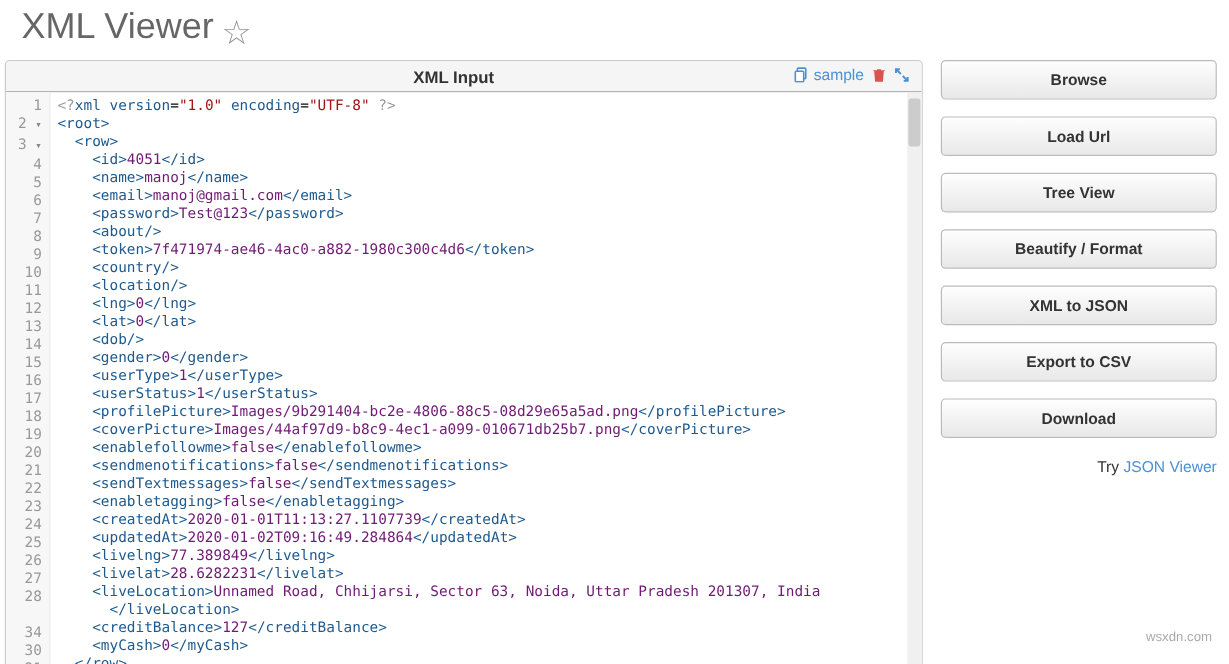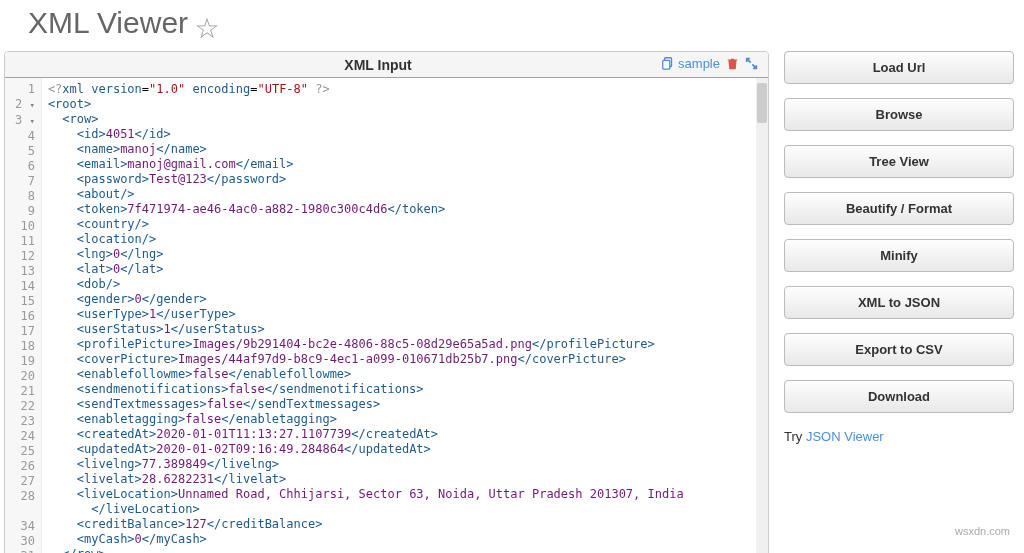--- a/index.html
+++ b/index.html
@@ -1,18 +1,18 @@
 <!DOCTYPE html>
 <html><head>
   <meta charset="utf-8">
   <style>
     * { box-sizing: border-box; margin: 0; padding: 0; }
     body { font-family: Arial, sans-serif; background: #fff; width: 1024px; }
     
-    .header { padding: 6px 28px; }
+    .header { padding: 6px 18px; }
     .title { font-size: 30px; color: #666; font-weight: normal; display: inline-block; }
     .star-icon { display: inline-block; font-size: 28px; color: #999; vertical-align: middle; margin-left: 2px; }
     
     .main { display: flex; gap: 15px; padding: 0 0 0 4px; }
     
     .editor-panel { flex: 1; border: 1px solid #ccc; border-radius: 4px 4px 0 0; overflow: hidden; }
     .editor-header { display: flex; align-items: center; justify-content: space-between; background: #f5f5f5; border-bottom: 1px solid #a3a3a3; padding: 4px 10px; }
     .editor-title { font-weight: bold; color: #333; font-size: 14px; flex: 1; text-align: center; }
     .editor-actions { display: flex; align-items: center; gap: 6px; }
     .sample-link { color: #4a90d9; font-size: 13px; text-decoration: none; display: flex; align-items: flex-start; gap: 3px; }
@@ -32,21 +32,21 @@
     .attr-name { color: #1e5a8e; }
     .attr-val { color: #a31515; }
     .pi { color: #999; }
     .text-val { color: #701a75; }
     
     .scrollbar { position: absolute; right: 0; top: 0; width: 12px; height: 100%; background: #f0f0f0; }
     .scrollbar-thumb { width: 10px; margin: 1px; height: 40px; background: #ccc; border-radius: 2px; position: absolute; top: 4px; }
     
     .sidebar { width: 240px; padding-right: 10px; }
     .btn { display: block; width: 100%; padding: 8px; margin-bottom: 14px; background: linear-gradient(#fefefe, #e8e8e8); border: 1px solid #bbb; border-radius: 4px; color: #333; font-size: 13px; font-weight: bold; cursor: pointer; text-align: center; box-shadow: inset 0 1px 0 rgba(255,255,255,0.5); }
-    .try-link { text-align: left; font-size: 13px; color: #333; margin-top: 16px; }
+    .try-link { text-align: right; font-size: 13px; color: #333; margin-top: 16px; }
     .try-link a { color: #4a90d9; text-decoration: none; }
     
     .watermark { position: fixed; bottom: 16px; right: 14px; font-size: 11px; color: #aaa; }
   </style>
 </head>
 <body>
 
 <div class="header">
   <span class="title">XML Viewer</span>
   <span class="star-icon">☆</span>
@@ -116,25 +116,24 @@
           <span class="line-num">31</span>
         </div>
       <div class="code-content" id="code-content"><span class="code-line"><span class="pi">&lt;?</span><span class="tag">xml</span> <span class="attr-name">version</span>=<span class="attr-val">"1.0"</span> <span class="attr-name">encoding</span>=<span class="attr-val">"UTF-8"</span> <span class="pi">?&gt;</span></span><span class="code-line"><span class="tag">&lt;root&gt;</span></span><span class="code-line">  <span class="tag">&lt;row&gt;</span></span><span class="code-line">    <span class="tag">&lt;id&gt;</span><span class="text-val">4051</span><span class="tag">&lt;/id&gt;</span></span><span class="code-line">    <span class="tag">&lt;name&gt;</span><span class="text-val">manoj</span><span class="tag">&lt;/name&gt;</span></span><span class="code-line">    <span class="tag">&lt;email&gt;</span><span class="text-val">manoj@gmail.com</span><span class="tag">&lt;/email&gt;</span></span><span class="code-line">    <span class="tag">&lt;password&gt;</span><span class="text-val">Test@123</span><span class="tag">&lt;/password&gt;</span></span><span class="code-line">    <span class="tag">&lt;about/&gt;</span></span><span class="code-line">    <span class="tag">&lt;token&gt;</span><span class="text-val">7f471974-ae46-4ac0-a882-1980c300c4d6</span><span class="tag">&lt;/token&gt;</span></span><span class="code-line">    <span class="tag">&lt;country/&gt;</span></span><span class="code-line">    <span class="tag">&lt;location/&gt;</span></span><span class="code-line">    <span class="tag">&lt;lng&gt;</span><span class="text-val">0</span><span class="tag">&lt;/lng&gt;</span></span><span class="code-line">    <span class="tag">&lt;lat&gt;</span><span class="text-val">0</span><span class="tag">&lt;/lat&gt;</span></span><span class="code-line">    <span class="tag">&lt;dob/&gt;</span></span><span class="code-line">    <span class="tag">&lt;gender&gt;</span><span class="text-val">0</span><span class="tag">&lt;/gender&gt;</span></span><span class="code-line">    <span class="tag">&lt;userType&gt;</span><span class="text-val">1</span><span class="tag">&lt;/userType&gt;</span></span><span class="code-line">    <span class="tag">&lt;userStatus&gt;</span><span class="text-val">1</span><span class="tag">&lt;/userStatus&gt;</span></span><span class="code-line">    <span class="tag">&lt;profilePicture&gt;</span><span class="text-val">Images/9b291404-bc2e-4806-88c5-08d29e65a5ad.png</span><span class="tag">&lt;/profilePicture&gt;</span></span><span class="code-line">    <span class="tag">&lt;coverPicture&gt;</span><span class="text-val">Images/44af97d9-b8c9-4ec1-a099-010671db25b7.png</span><span class="tag">&lt;/coverPicture&gt;</span></span><span class="code-line">    <span class="tag">&lt;enablefollowme&gt;</span><span class="text-val">false</span><span class="tag">&lt;/enablefollowme&gt;</span></span><span class="code-line">    <span class="tag">&lt;sendmenotifications&gt;</span><span class="text-val">false</span><span class="tag">&lt;/sendmenotifications&gt;</span></span><span class="code-line">    <span class="tag">&lt;sendTextmessages&gt;</span><span class="text-val">false</span><span class="tag">&lt;/sendTextmessages&gt;</span></span><span class="code-line">    <span class="tag">&lt;enabletagging&gt;</span><span class="text-val">false</span><span class="tag">&lt;/enabletagging&gt;</span></span><span class="code-line">    <span class="tag">&lt;createdAt&gt;</span><span class="text-val">2020-01-01T11:13:27.1107739</span><span class="tag">&lt;/createdAt&gt;</span></span><span class="code-line">    <span class="tag">&lt;updatedAt&gt;</span><span class="text-val">2020-01-02T09:16:49.284864</span><span class="tag">&lt;/updatedAt&gt;</span></span><span class="code-line">    <span class="tag">&lt;livelng&gt;</span><span class="text-val">77.389849</span><span class="tag">&lt;/livelng&gt;</span></span><span class="code-line">    <span class="tag">&lt;livelat&gt;</span><span class="text-val">28.6282231</span><span class="tag">&lt;/livelat&gt;</span></span><span class="code-line">    <span class="tag">&lt;liveLocation&gt;</span><span class="text-val">Unnamed Road, Chhijarsi, Sector 63, Noida, Uttar Pradesh 201307, India</span></span><span class="code-line">      <span class="tag">&lt;/liveLocation&gt;</span></span><span class="code-line">    <span class="tag">&lt;creditBalance&gt;</span><span class="text-val">127</span><span class="tag">&lt;/creditBalance&gt;</span></span><span class="code-line">    <span class="tag">&lt;myCash&gt;</span><span class="text-val">0</span><span class="tag">&lt;/myCash&gt;</span></span><span class="code-line">  <span class="tag">&lt;/row&gt;</span></span></div>
       <div class="scrollbar">
         <div class="scrollbar-thumb"></div>
       </div>
     </div>
   </div>
 
   <div class="sidebar" id="sidebar">
+      <button class="btn">Browse</button>
       <button class="btn">Load Url</button>
-      <button class="btn">Browse</button>
       <button class="btn">Tree View</button>
       <button class="btn">Beautify / Format</button>
-      <button class="btn">Minify</button>
       <button class="btn">XML to JSON</button>
       <button class="btn">Export to CSV</button>
       <button class="btn">Download</button>
       <div class="try-link">Try <a>JSON Viewer</a></div>
     </div>
 
 </div>
 
 <div class="watermark">wsxdn.com</div>
 

